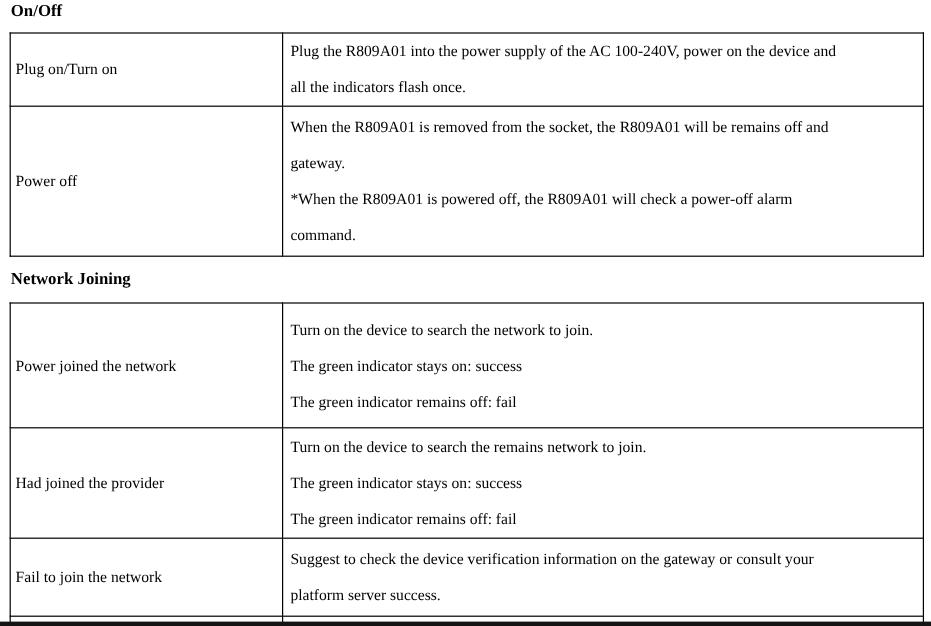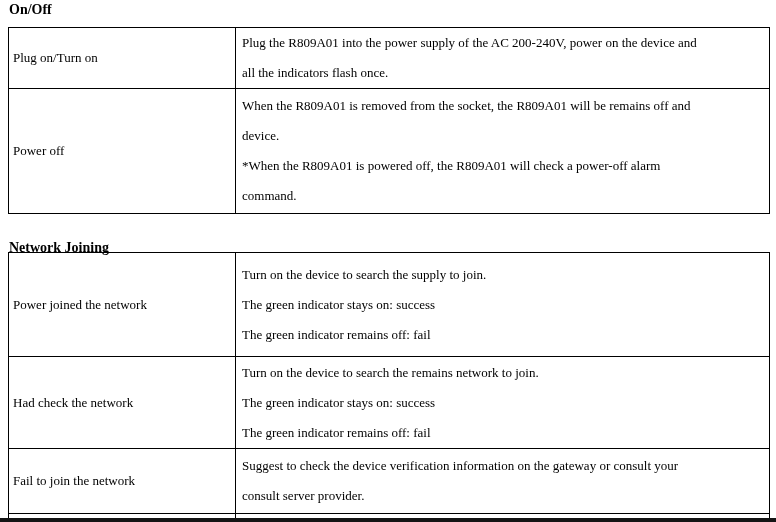--- a/index.html
+++ b/index.html
@@ -15,21 +15,21 @@
   }
   .sec-heading {
     position: absolute;
     left: 9px;
     font-size: 14px;
     font-weight: 700;
     color: #000000;
     white-space: nowrap;
   }
   .h1 { top: 2px; }
-  .h2 { top: 240px; font-family: Liberation Serif, serif; }
+  .h2 { top: 226px; font-family: Liberation Serif, serif; }
   table.t {
     position: absolute;
     left: 8px;
     width: 761px;
     border-collapse: collapse;
     table-layout: fixed;
   }
   .t1 { top: 27px; }
   .t2 { top: 252px; }
   col.c1 { width: 227px; }
@@ -63,65 +63,65 @@
 
   <table class="t t1">
     <colgroup>
         <col class="c1">
         <col class="c2">
       </colgroup>
     <tbody>
       <tr style="height:61px">
         <td class="label">Plug on/Turn on</td>
         <td class="content">
-          <div class="ln">Plug the R809A01 into the power supply of the AC 200-240V, power on the device and</div>
+          <div class="ln">Plug the R809A01 into the power supply of the AC 100-240V, power on the device and</div>
           <div class="ln">all the indicators flash once.</div>
         </td>
       </tr>
       <tr style="height:125px">
         <td class="label">Power off</td>
         <td class="content">
           <div class="ln">When the R809A01 is removed from the socket, the R809A01 will be remains off and</div>
-          <div class="ln">device.</div>
+          <div class="ln">gateway.</div>
           <div class="ln">*When the R809A01 is powered off, the R809A01 will check a power-off alarm</div>
           <div class="ln">command.</div>
         </td>
       </tr>
     </tbody>
   </table>
 
   <div class="sec-heading h2">Network Joining</div>
 
   <table class="t t2">
     <colgroup>
         <col class="c1">
         <col class="c2">
       </colgroup>
     <tbody>
       <tr style="height:104px">
         <td class="label">Power joined the network</td>
         <td class="content">
-          <div class="ln">Turn on the device to search the supply to join.</div>
+          <div class="ln">Turn on the device to search the network to join.</div>
           <div class="ln">The green indicator stays on: success</div>
           <div class="ln">The green indicator remains off: fail</div>
         </td>
       </tr>
       <tr style="height:92px">
-        <td class="label">Had check the network</td>
+        <td class="label">Had joined the provider</td>
         <td class="content">
           <div class="ln">Turn on the device to search the remains network to join.</div>
           <div class="ln">The green indicator stays on: success</div>
           <div class="ln">The green indicator remains off: fail</div>
         </td>
       </tr>
       <tr style="height:65px">
         <td class="label">Fail to join the network</td>
         <td class="content">
           <div class="ln">Suggest to check the device verification information on the gateway or consult your</div>
-          <div class="ln">consult server provider.</div>
+          <div class="ln">platform server success.</div>
         </td>
       </tr>
       <tr style="height:12px">
         <td class="label"></td>
         <td class="content"></td>
       </tr>
     </tbody>
   </table>
 
   <div class="bottom-bar"></div>

